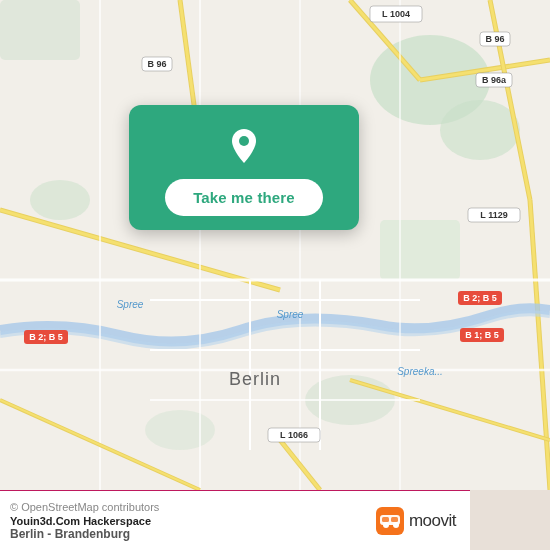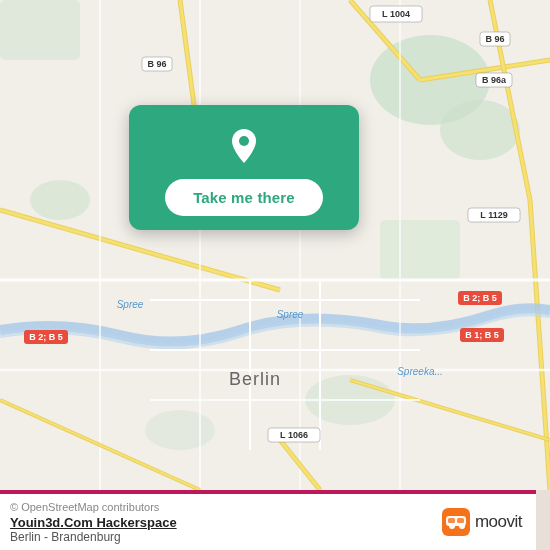--- a/index.html
+++ b/index.html
@@ -56,51 +56,51 @@
       padding: 10px 28px;
       font-size: 15px;
       font-weight: bold;
       cursor: pointer;
       white-space: nowrap;
       letter-spacing: 0.01em;
     }
 
     
     .bottom-bar {
-      width: 536px;
+      width: 470px;
       height: 60px;
       background: white;
       display: flex;
       align-items: center;
       justify-content: space-between;
       padding: 0 14px 0 10px;
-      border-top: 4px solid #be185d;
+      border-top: 1px solid #be185d;
     }
 
     .bottom-bar-left {
       display: flex;
       flex-direction: column;
     }
 
     .bottom-bar-copyright {
       font-size: 11px;
       color: #888;
       margin-bottom: 2px;
     }
 
     .bottom-bar-title {
-      font-size: 13px;
+      font-size: 11px;
       font-weight: bold;
       color: #222;
-      text-decoration: underline;
     }
 
     .bottom-bar-subtitle {
       font-size: 12px;
       color: #555;
+      font-weight: bold;
     }
 
     .moovit-logo {
       display: flex;
       align-items: center;
       gap: 5px;
     }
 
     .moovit-icon {
       width: 28px;

